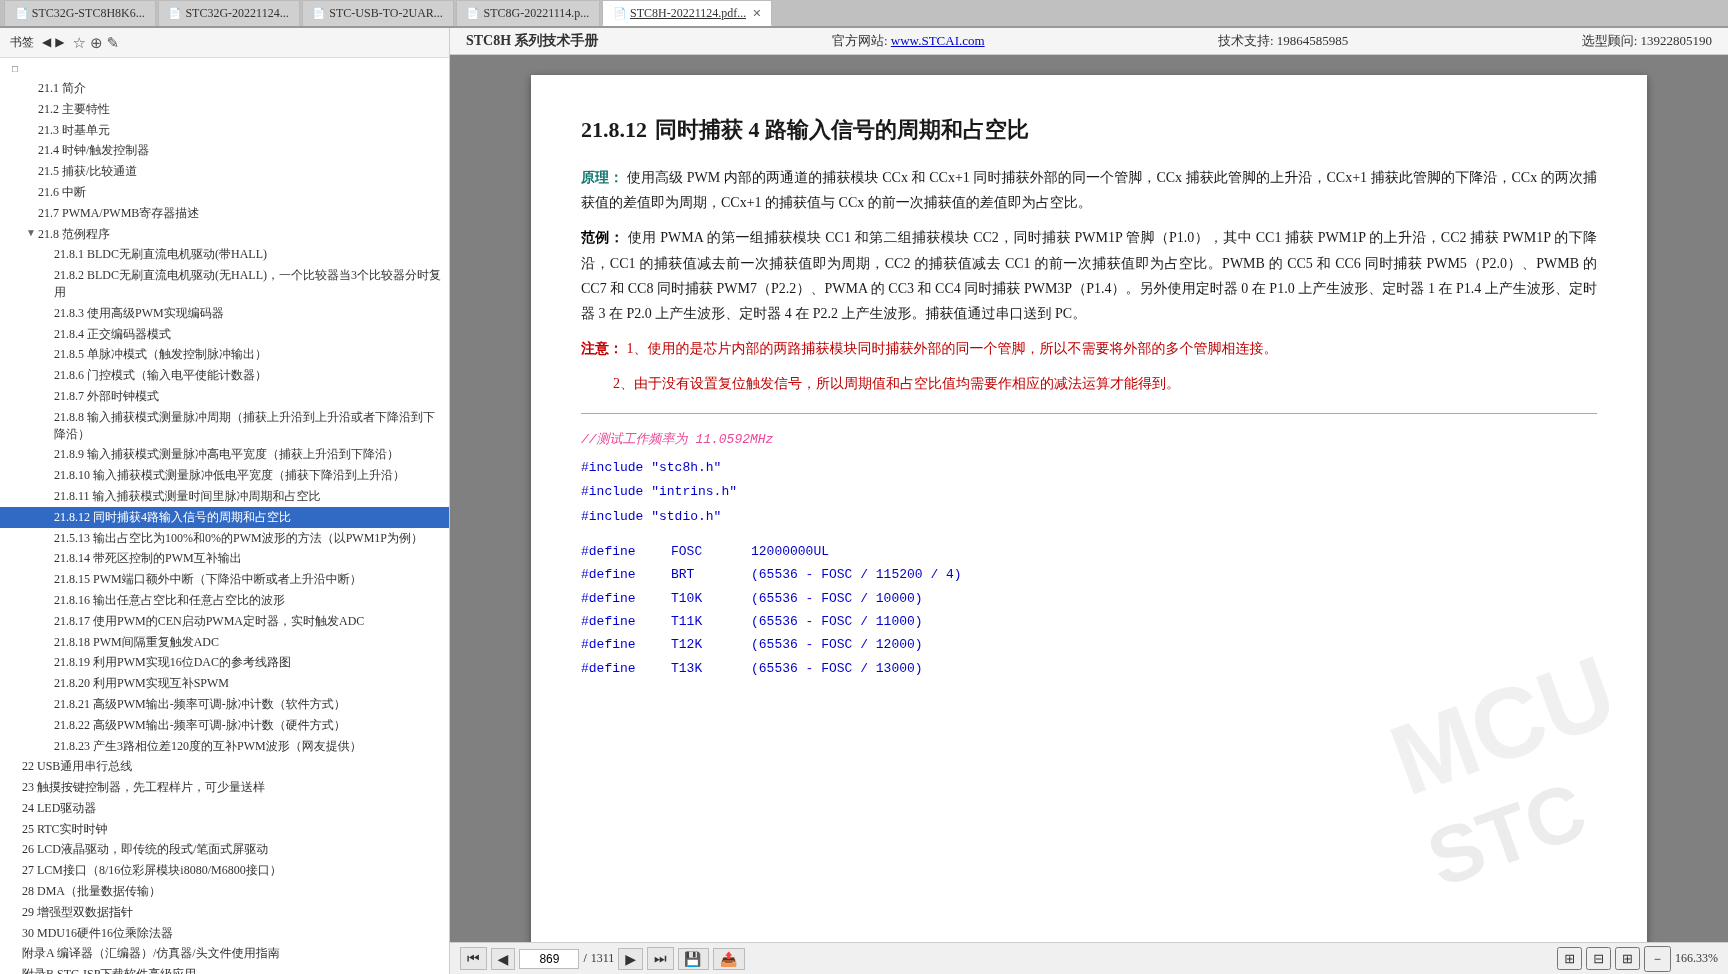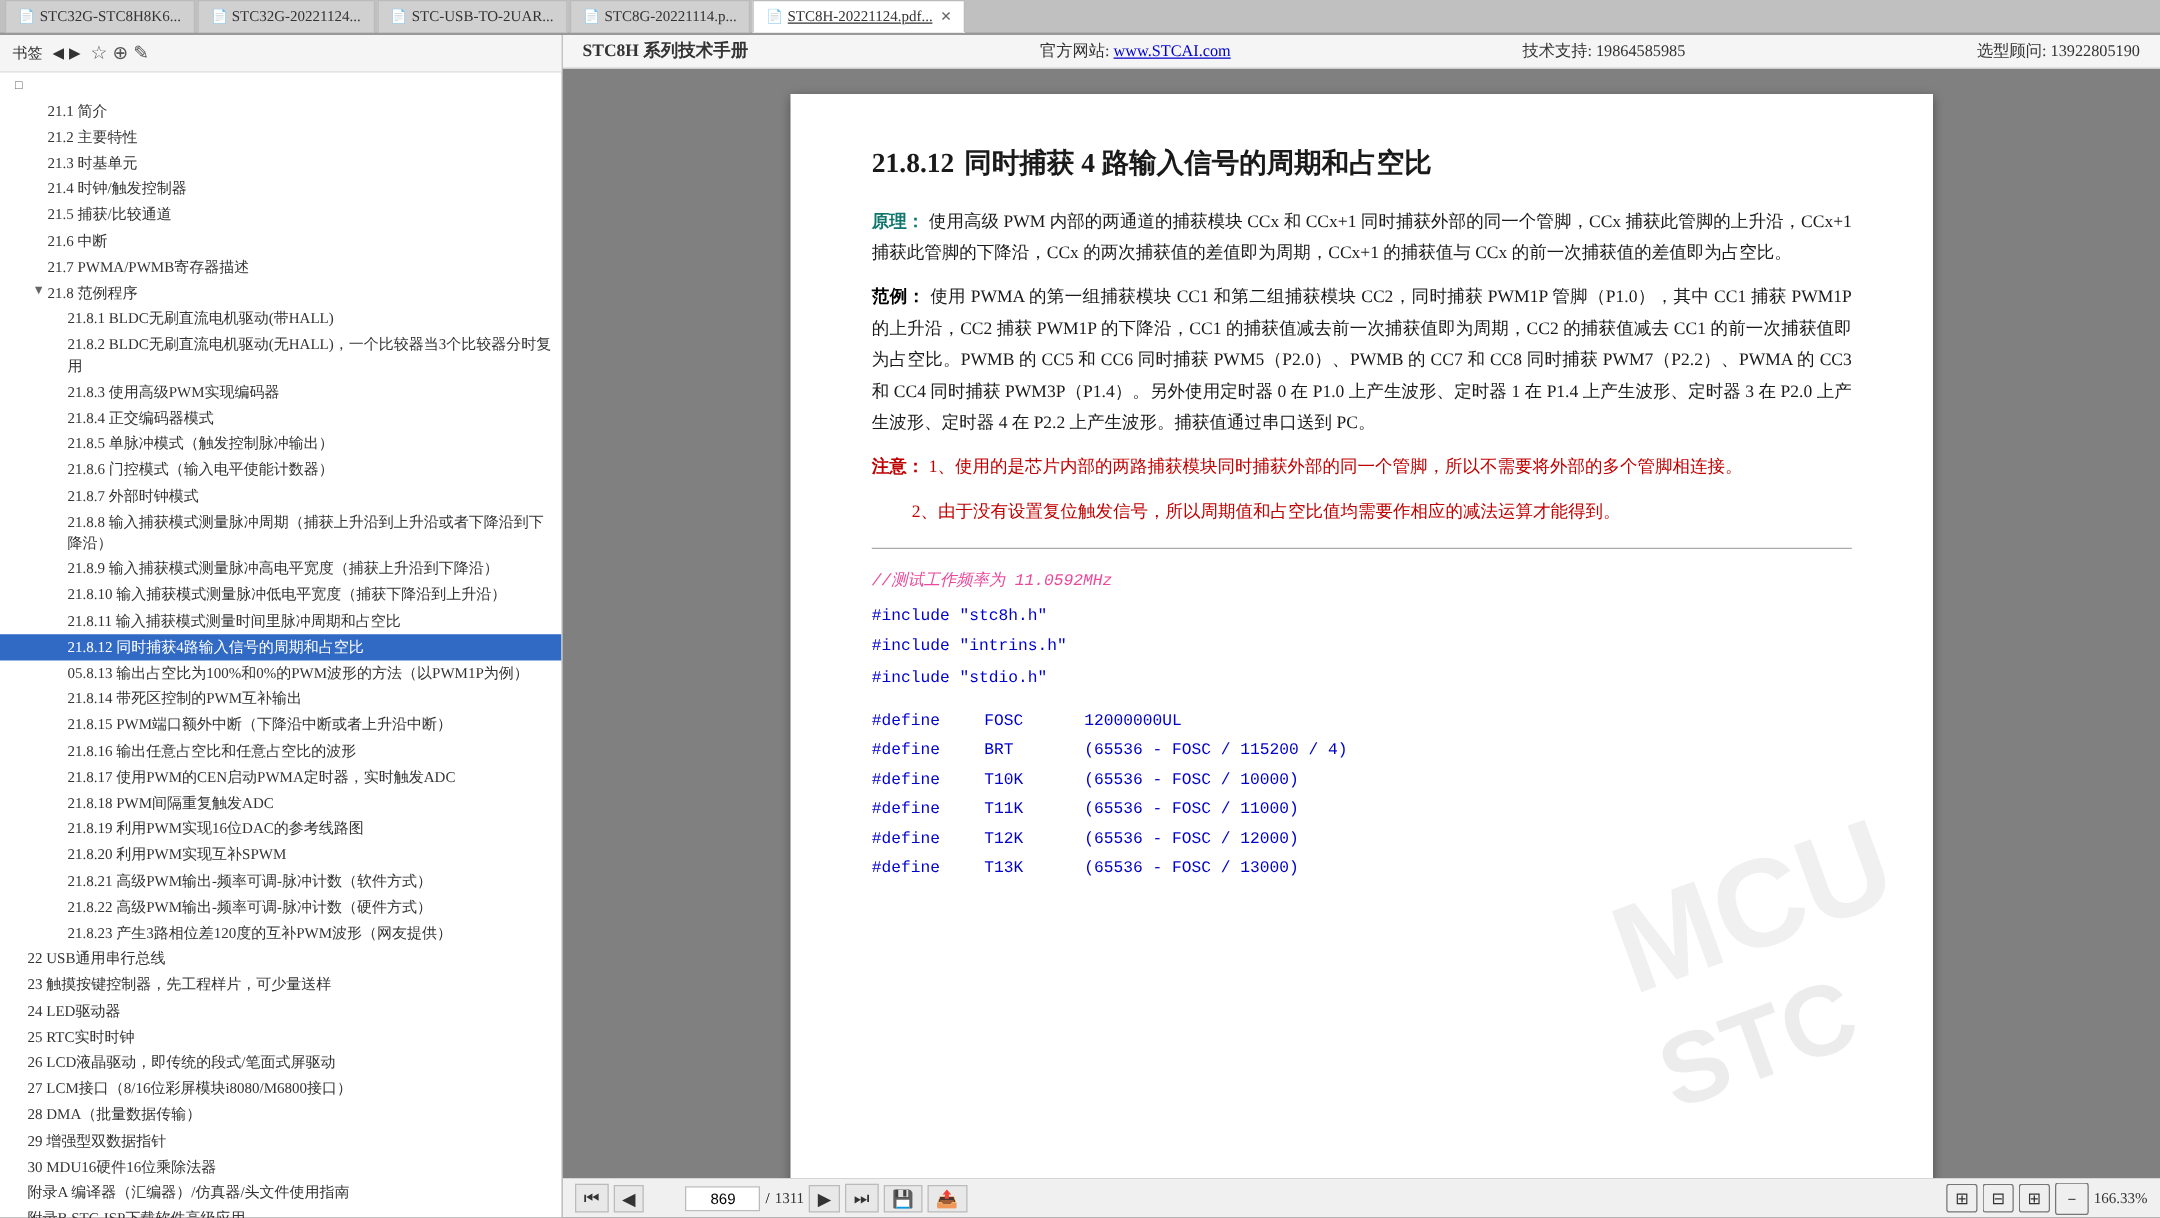--- a/index.html
+++ b/index.html
@@ -21,25 +21,25 @@
     .tree-indent { display: inline-block; }
     .tree-toggle { width: 14px; text-align: center; font-size: 10px; color: #666; flex-shrink: 0; }
     .tree-text { flex: 1; }
 
     
     .pdf-area { flex: 1; display: flex; flex-direction: column; background: #808080; overflow: hidden; }
     .pdf-header { background: #f5f5f5; border-bottom: 1px solid #ccc; padding: 4px 16px; display: flex; justify-content: space-between; align-items: center; font-size: 13px; color: #333; }
     .pdf-header-title { font-weight: bold; font-size: 14px; }
     .pdf-header-links { color: #0000cc; text-decoration: underline; }
     .pdf-content { flex: 1; overflow-y: auto; background: #808080; display: flex; justify-content: center; padding: 20px; }
-    .pdf-page { background: #fff; width: 914px; min-height: 900px; padding: 40px 65px; position: relative; box-shadow: 0 2px 8px rgba(0,0,0,0.4); }
+    .pdf-page { background: #fff; width: 1116px; min-height: 900px; padding: 40px 50px; position: relative; box-shadow: 0 2px 8px rgba(0,0,0,0.4); }
     .pdf-footer { background: #f0f0f0; border-top: 1px solid #ccc; padding: 4px 10px; display: flex; align-items: center; justify-content: space-between; height: 32px; }
     .pdf-nav { display: flex; align-items: center; gap: 4px; }
     .pdf-nav-btn { font-size: 14px; cursor: pointer; color: #333; padding: 2px 6px; background: #e8e8e8; border: 1px solid #bbb; }
-    .pdf-page-input { width: 60px; text-align: center; border: 1px solid #bbb; padding: 2px 14px; font-size: 12px; margin-left: 29px; }
+    .pdf-page-input { width: 60px; text-align: center; border: 1px solid #bbb; padding: 2px 14px; font-size: 12px; }
     .pdf-page-total { font-size: 12px; color: #333; }
     .pdf-footer-right { display: flex; align-items: center; gap: 4px; }
     .pdf-footer-btn { font-size: 13px; cursor: pointer; color: #333; padding: 2px 5px; }
     .pdf-zoom { font-size: 12px; color: #333; }
 
     
     .section-title { font-size: 22px; font-weight: bold; color: #1a1a1a; margin-bottom: 20px; display: flex; align-items: baseline; gap: 8px; }
     .body-text { font-size: 14px; line-height: 1.8; color: #1a1a1a; margin-bottom: 10px; text-align: justify; }
     .label-yuanli { color: #0f766e; font-weight: bold; }
     .label-fanli { color: #000; font-weight: bold; }
@@ -200,21 +200,21 @@
           <span class="tree-text">21.8.11 输入捕获模式测量时间里脉冲周期和占空比</span>
         </div>
         <div class="tree-item highlighted">
           <span class="tree-indent" style="width: 36px; display: inline-block;"></span>
           <span class="tree-toggle"></span>
           <span class="tree-text">21.8.12 同时捕获4路输入信号的周期和占空比</span>
         </div>
         <div class="tree-item">
           <span class="tree-indent" style="width: 36px; display: inline-block;"></span>
           <span class="tree-toggle"></span>
-          <span class="tree-text">05.8.13 输出占空比为100%和0%的PWM波形的方法（以PWM1P为例）</span>
+          <span class="tree-text">21.5.13 输出占空比为100%和0%的PWM波形的方法（以PWM1P为例）</span>
         </div>
         <div class="tree-item">
           <span class="tree-indent" style="width: 36px; display: inline-block;"></span>
           <span class="tree-toggle"></span>
           <span class="tree-text">21.8.14 带死区控制的PWM互补输出</span>
         </div>
         <div class="tree-item">
           <span class="tree-indent" style="width: 36px; display: inline-block;"></span>
           <span class="tree-toggle"></span>
           <span class="tree-text">21.8.15 PWM端口额外中断（下降沿中断或者上升沿中断）</span>

